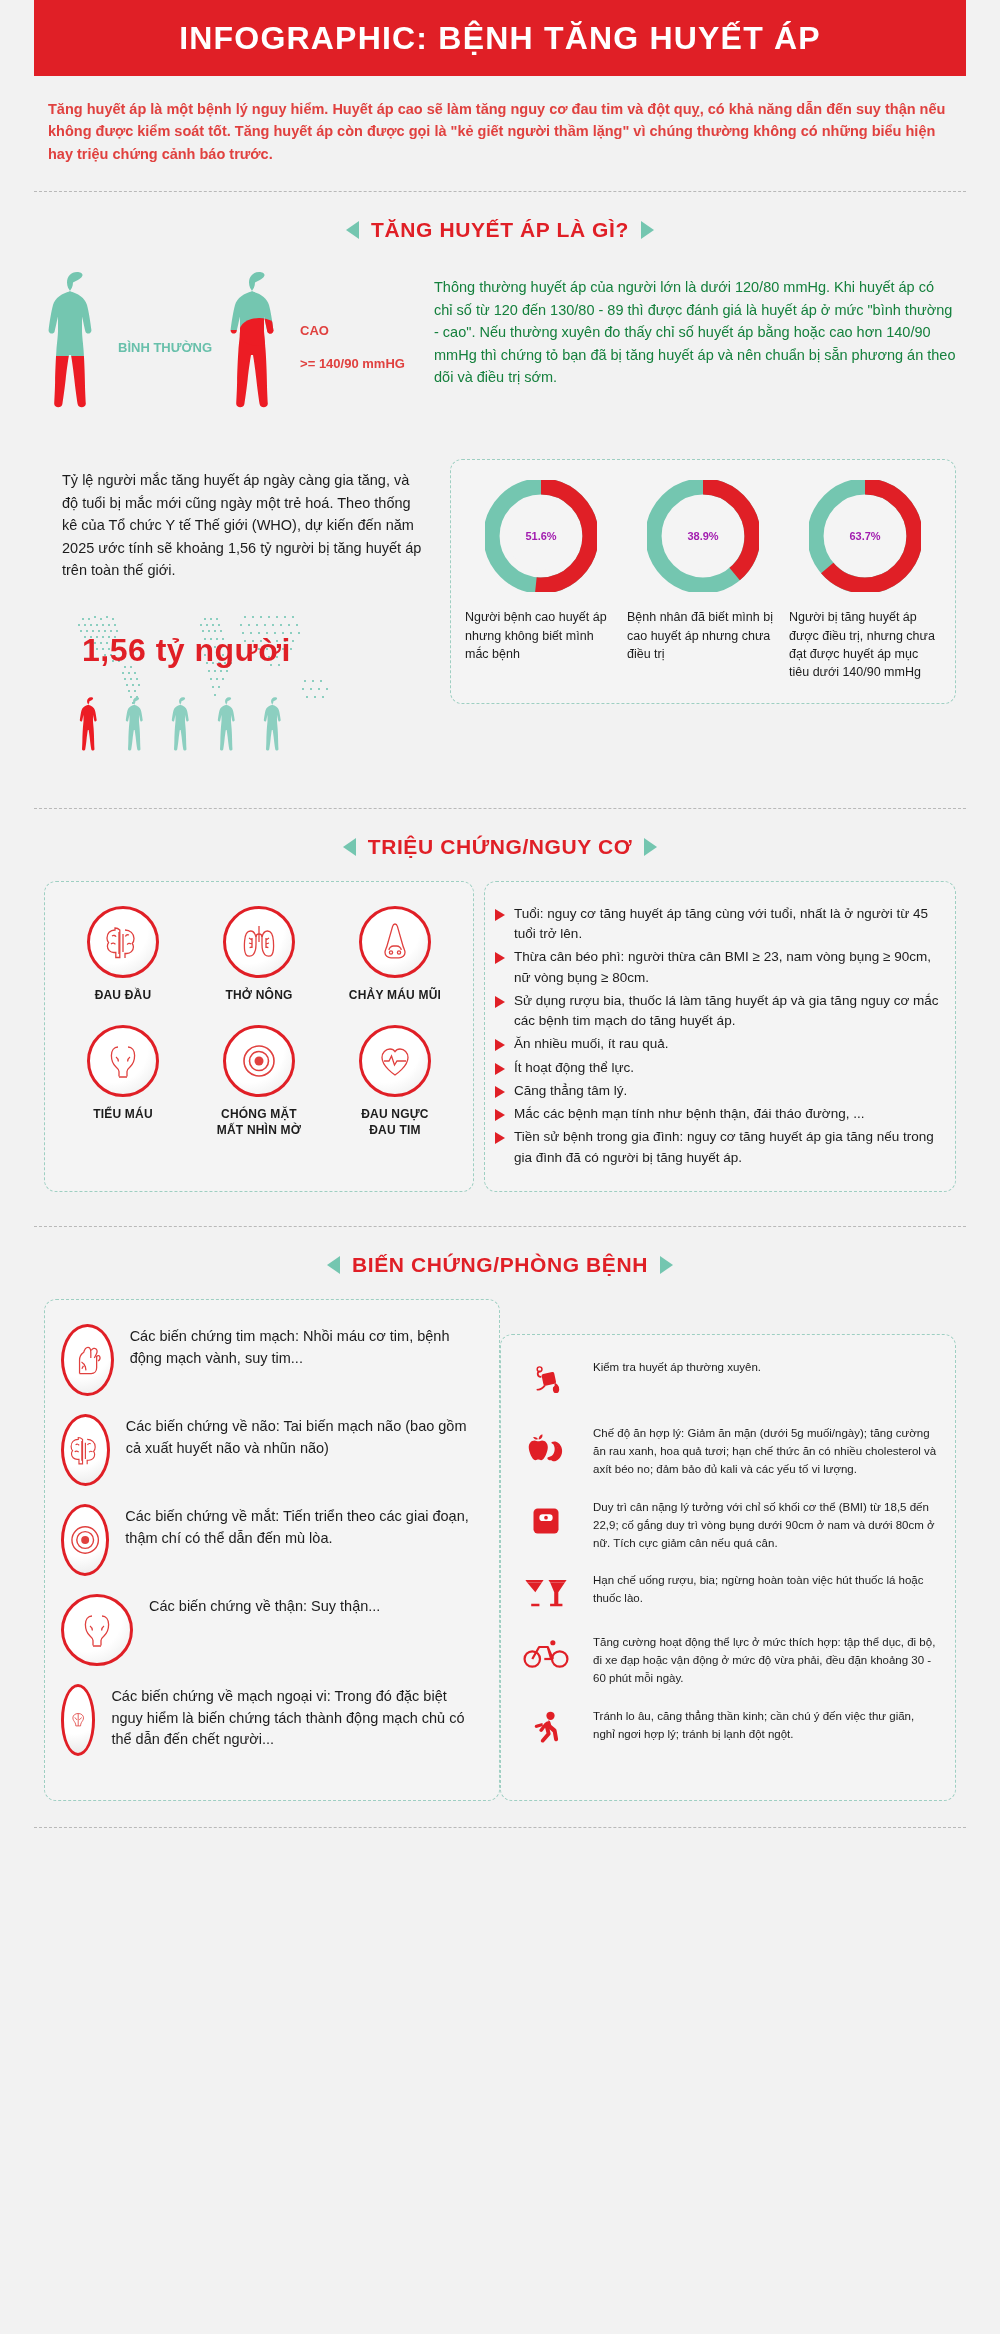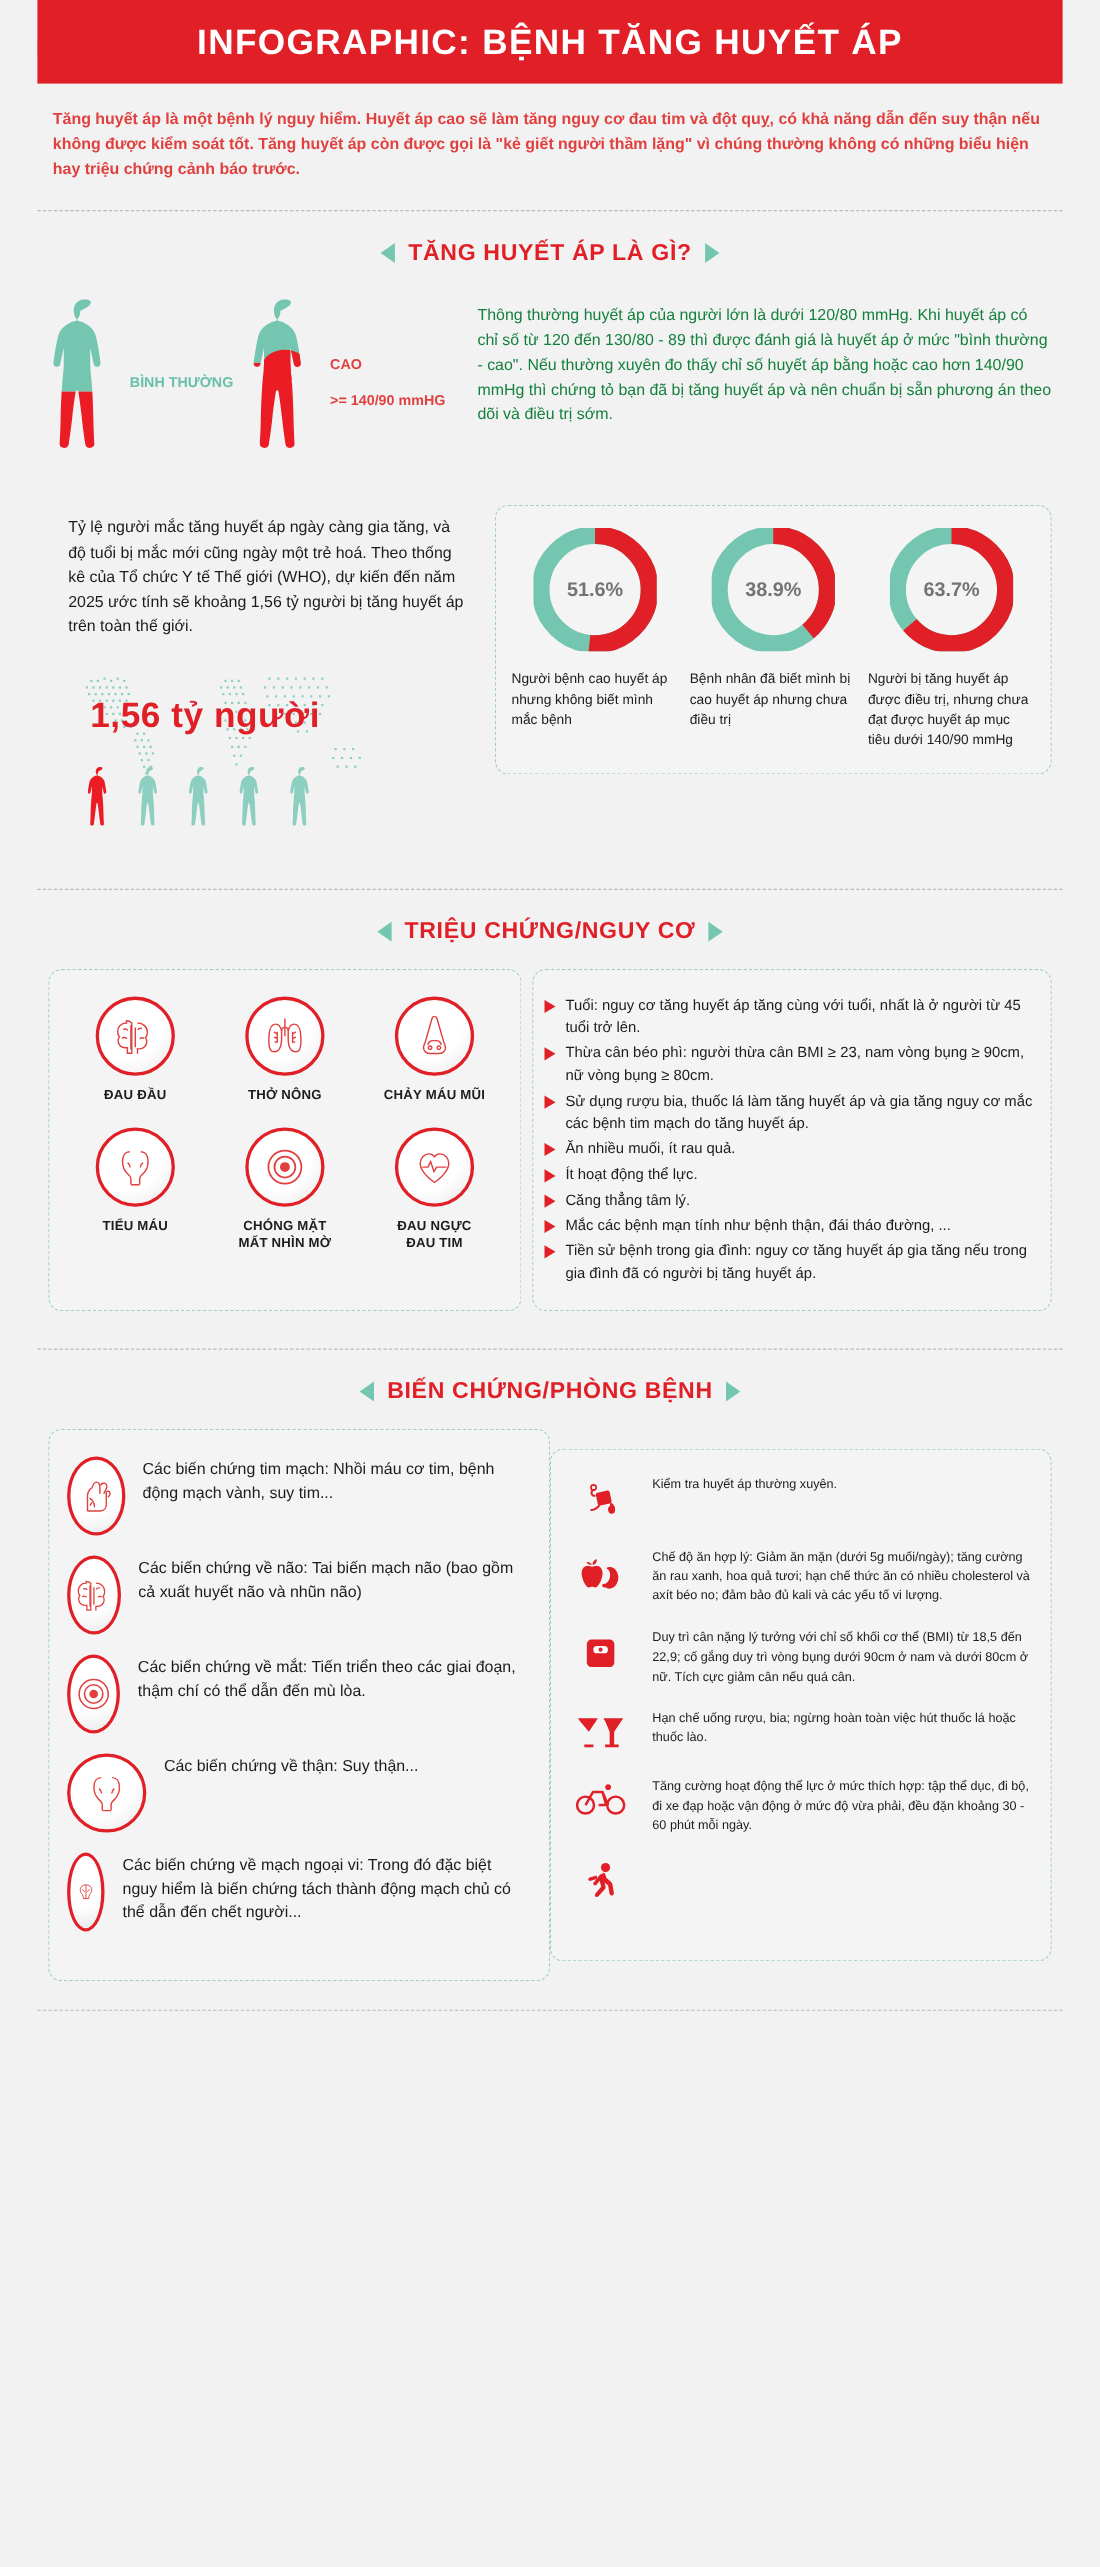--- a/index.html
+++ b/index.html
@@ -113,21 +113,21 @@
     padding: 20px 14px 22px 14px;
     display: flex; gap: 10px;
   }
   .donut-col { flex: 1; display: flex; flex-direction: column; align-items: center; }
   .donut { position: relative; width: 112px; height: 112px; }
   .donut .hole {
     position: absolute; inset: 22px;
     background: #f4f4f4; border-radius: 50%;
     display: flex; align-items: center; justify-content: center;
   }
-  .donut .hole span { color: #737373; font-size: 18px; font-weight: bold; }
+  .donut .hole span { color: #a21caf; font-size: 11px; font-weight: bold; }
   .donut-label {
     margin-top: 16px;
     font-size: 12.5px;
     color: #1c1c1c;
     line-height: 1.45;
     align-self: flex-start;
     width: 100%;
   }
 
   
@@ -160,21 +160,21 @@
   .risk-bullet {
     flex: none; margin-top: 5px;
     width: 0; height: 0;
     border-top: 6px solid transparent;
     border-bottom: 6px solid transparent;
     border-left: 10px solid #e01f26;
   }
   .risk-text { font-size: 13.5px; line-height: 1.5; color: #1c1c1c; }
 
   
-  .s4 { display: flex; margin: 22px 44px 0 44px; gap: 0; align-items: center; }
+  .s4 { display: flex; margin: 22px 44px 0 44px; gap: 0; align-items: flex-end; }
   .comp-card, .prev-card {
     flex: 1;
     border: 1px dashed #9ecfc2;
     border-radius: 12px;
     background: #f4f4f4;
     padding: 24px 18px 26px 16px;
   }
   .comp-row { display: flex; gap: 16px; margin-bottom: 18px; align-items: flex-start; }
   .comp-text { font-size: 14.5px; line-height: 1.5; color: #1c1c1c; padding-top: 2px; }
   .prev-row { display: flex; gap: 18px; margin-bottom: 20px; align-items: flex-start; }
@@ -751,20 +751,21 @@
       <div class="prev-row">
         <div class="prev-ico">
           <svg width="36" height="44" viewBox="0 0 40 48">
             <g fill="#e01f26">
               <circle cx="25" cy="6" r="4.6"></circle>
               <path d="M23 12c-3 0-4.6 2-6 4l-4 5c-.8 1-.4 2.4.8 2.8 1 .4 2-.2 2.6-1l2.6-3.4 1.6 6-5.6 6.6c-1 1.2-1 2.4-.2 3.2.8.8 2.2.8 3-.2l6.4-7c.8-1 1-1.8.8-3l-1-4 3.6 3.2 1.4 8c.2 1.4 1.4 2.2 2.6 2 1.2-.2 2-1.4 1.8-2.8l-1.6-9c-.2-1-.6-1.6-1.4-2.2l-4.6-4-1-3.2c-.4-1.2-1.2-2-2.8-2z"></path>
               <path d="M16 14l-7 2c-1.2.4-1.8 1.4-1.4 2.4.4 1 1.6 1.4 2.6 1l6.4-2z"></path>
             </g>
           </svg>
         </div>
+        <div class="prev-text">Tránh lo âu, căng thẳng thần kinh; cần chú ý đến việc thư giãn, nghỉ ngơi hợp lý; tránh bị lạnh đột ngột.</div>
       </div>
 
     </div>
   </div>
 
   <div class="tail-dash"></div>
 
 </div>
 
 </body></html>

